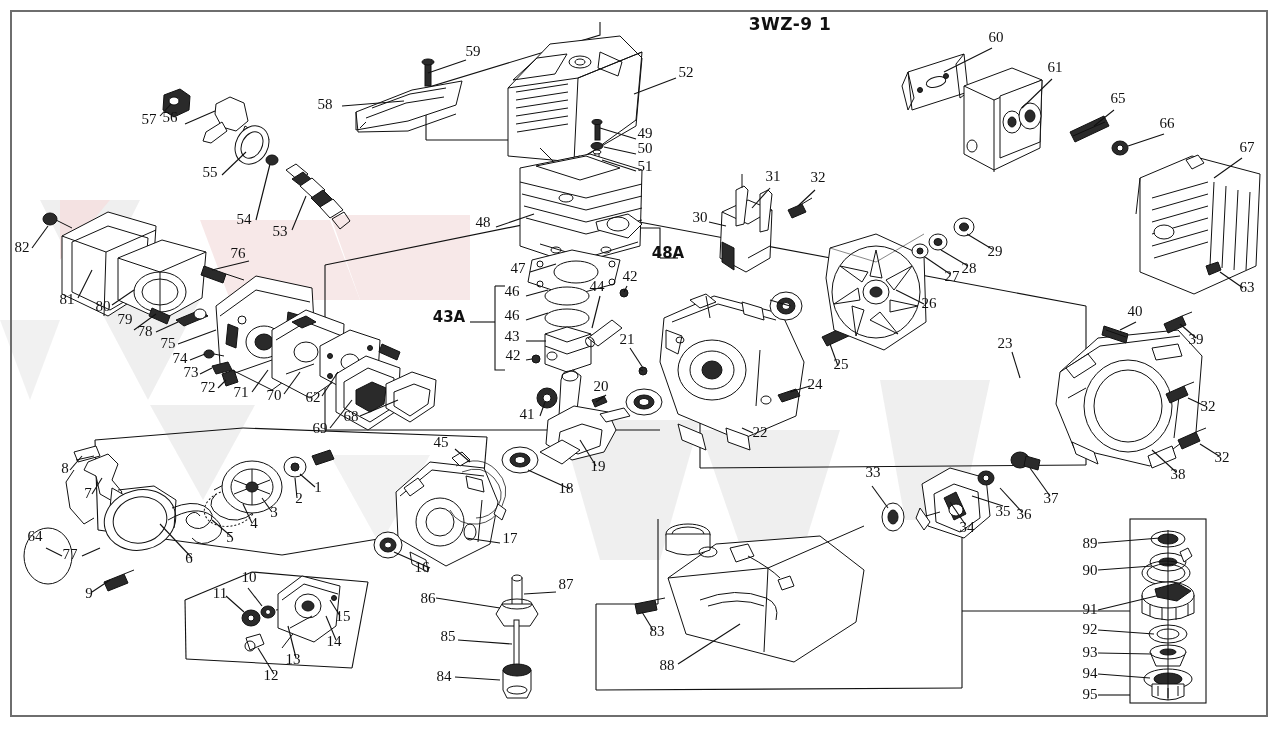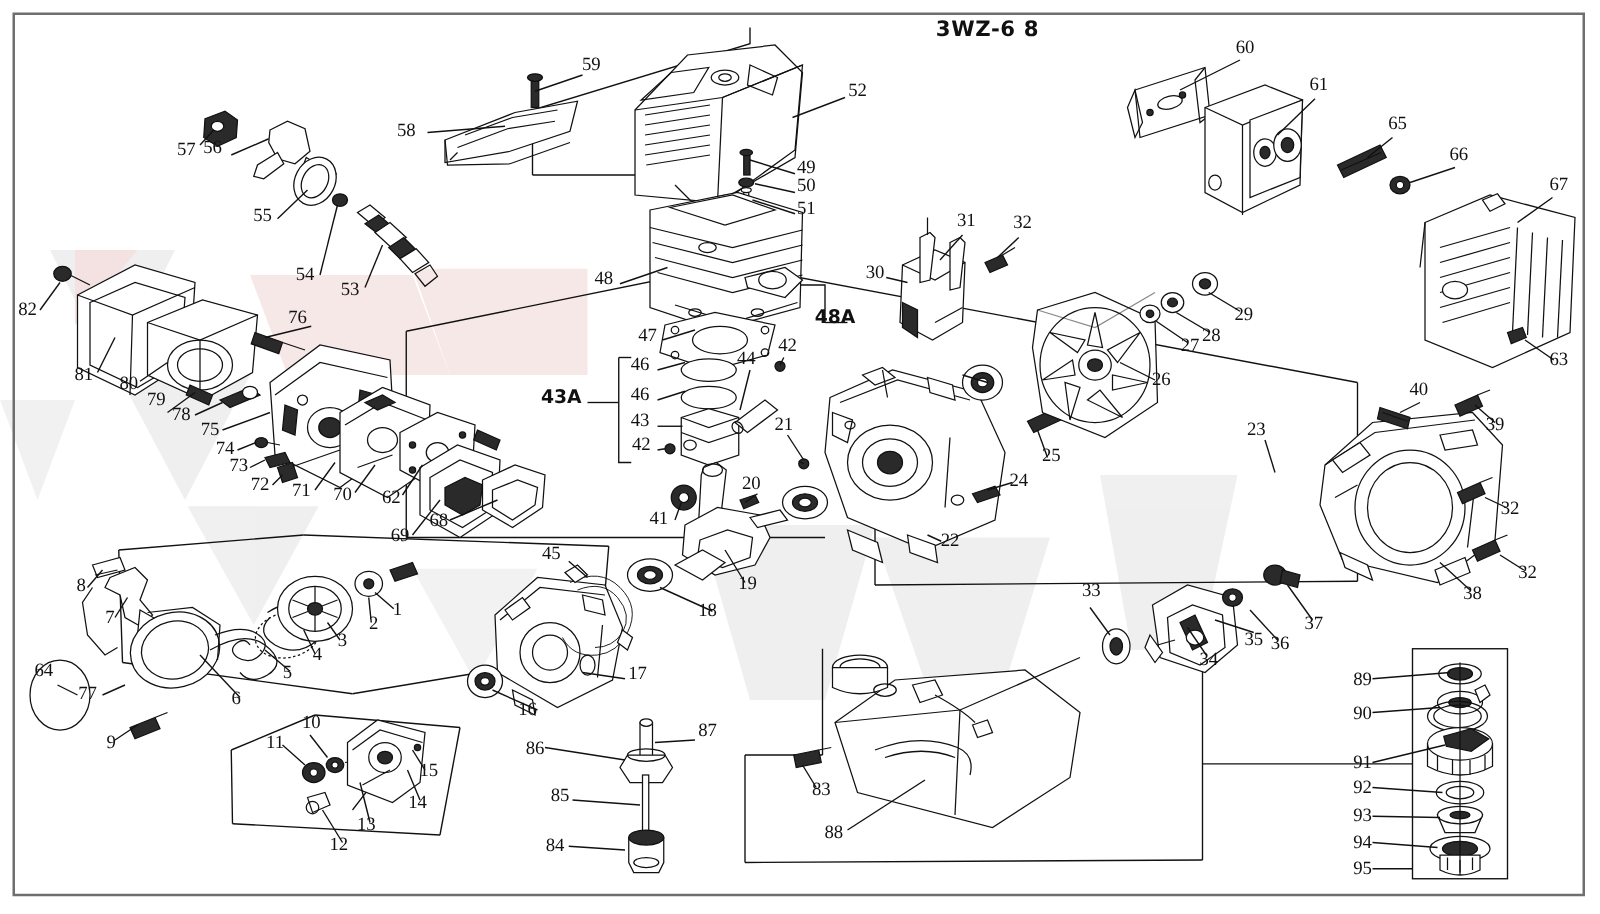--- a/index.html
+++ b/index.html
@@ -869,14 +869,14 @@
       <text x="1090" y="614" class="num" text-anchor="middle">91</text>
       <text x="1090" y="634" class="num" text-anchor="middle">92</text>
       <text x="1090" y="657" class="num" text-anchor="middle">93</text>
       <text x="1090" y="678" class="num" text-anchor="middle">94</text>
       <text x="1090" y="699" class="num" text-anchor="middle">95</text>
       <text x="668" y="258" class="numB" text-anchor="middle">48A</text>
       <text x="449" y="322" class="numB" text-anchor="middle">43A</text>
     </svg>
 
   <div id="frame"></div>
-  <div id="title">3WZ-6  8</div>
+  <div id="title">3WZ-9  1</div>
 </div>
 
 </body></html>

